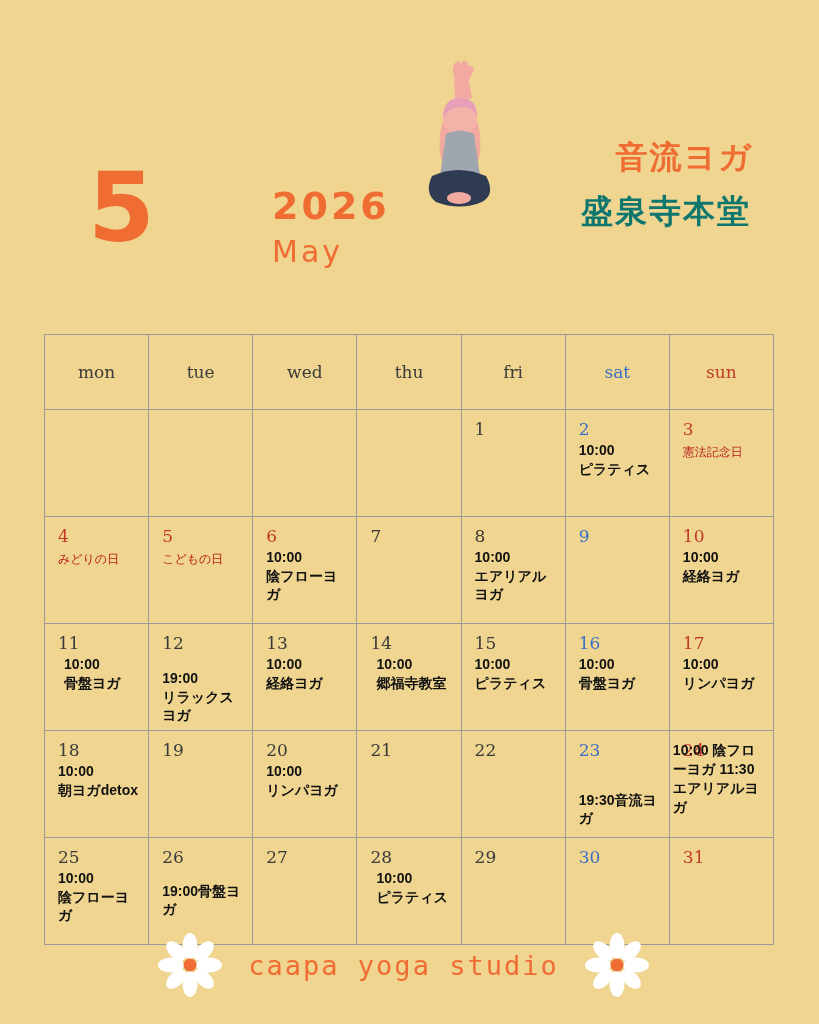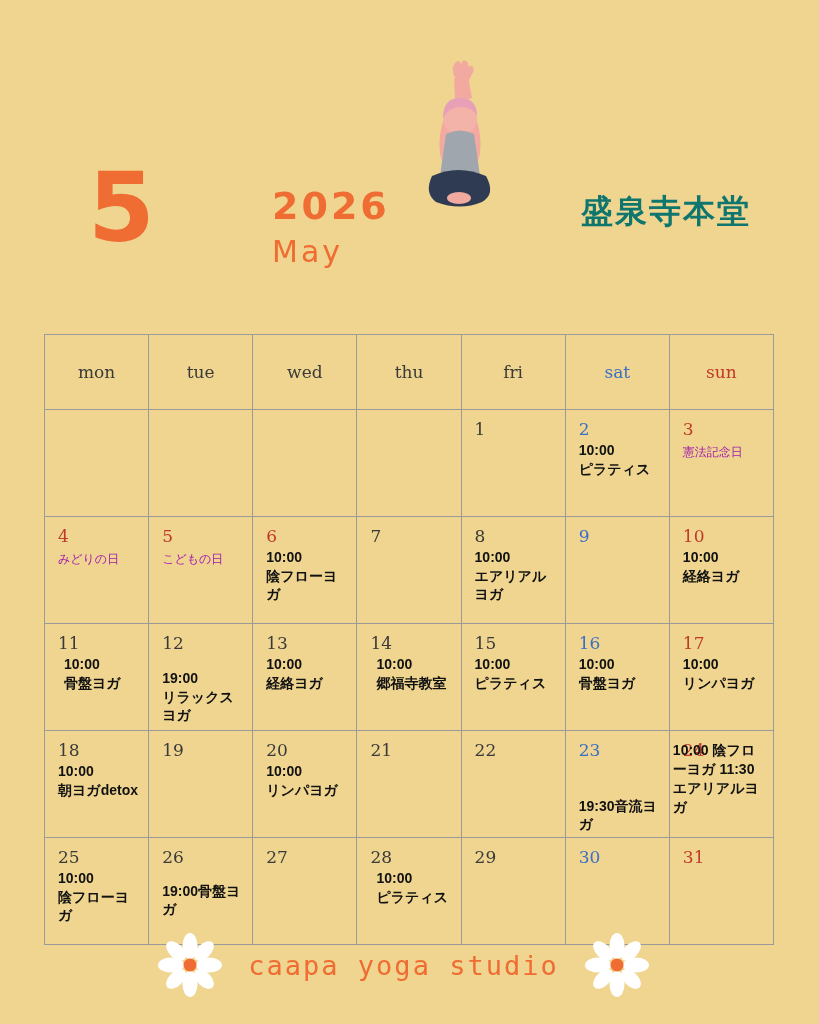--- a/index.html
+++ b/index.html
@@ -131,37 +131,37 @@
     font-size: 17px;
     color: #3a3a3a;
     font-family: "DejaVu Serif", serif;
     line-height: 1.1;
   }
   .daynum.sat { color: #3b6ec7; }
   .daynum.sun { color: #c0392b; }
 
   .holiday {
     font-size: 12px;
-    color: #a21caf;
+    color: #b91c1c;
     margin-top: 5px;
     font-family: "Liberation Sans", sans-serif;
   }
   .ev {
     font-size: 14px;
     font-weight: bold;
     color: #111;
     line-height: 1.35;
     margin-top: 2px;
   }
   .ev .t { display: block; }
   .ev .n { display: block; }
   .ev-bottom {
     position: absolute;
     left: 10px;
-    bottom: 0;
+    bottom: 6px;
     font-size: 14px;
     font-weight: bold;
     color: #111;
   }
   .ev-right {
     position: absolute;
     right: 4px;
     top: 7px;
     font-size: 14px;
     font-weight: bold;
@@ -193,20 +193,21 @@
   .flower { width: 64px; height: 64px; }
 </style>
 </head>
 <body>
 
 <div class="header">
 
   <div class="big-month">5</div>
   <div class="year">2026</div>
   <div class="month-en">May</div>
+  <div class="event-title-1">音流ヨガ</div>
   <div class="event-title-2">盛泉寺本堂</div>
 
   <svg class="yoga-fig" viewBox="0 0 120 180">
 
     <path d="M56 20 q-3 -10 2 -14 q4 -3 5 3 q1 -6 5 -4 q3 2 2 6 q3 -3 5 0 q2 3 -1 7 l-6 12 z" fill="#f2a9a0"></path>
     <path d="M56 22 l14 -2 l4 22 q-9 4 -17 1 z" fill="#f2a9a0"></path>
 
     <path d="M48 110 q-8 -36 6 -52 q12 -13 22 2 q8 12 2 30 q-4 14 -6 22 z" fill="#cbd3e8"></path>
 
     <path d="M60 44 q-16 14 -18 36 q-2 18 4 30 l10 -3 q-6 -14 -3 -28 q3 -16 13 -25 z" fill="#f2a9a0"></path>

